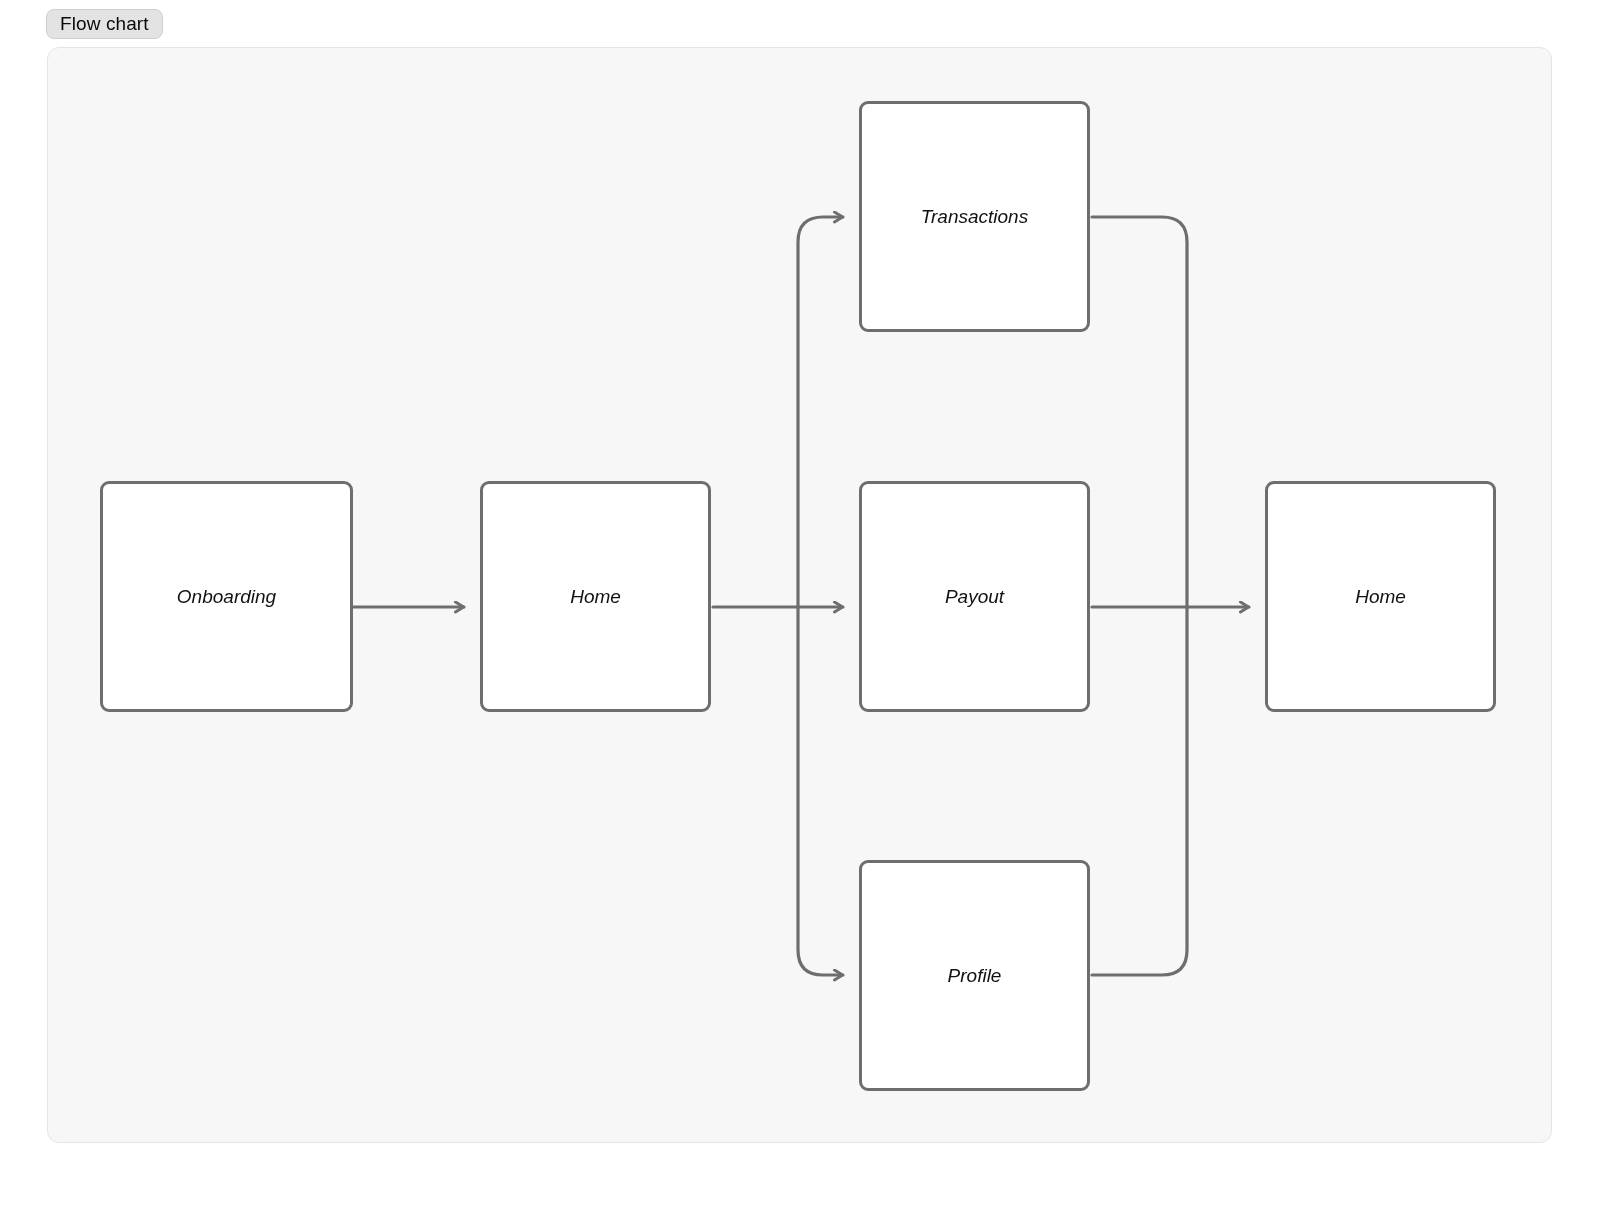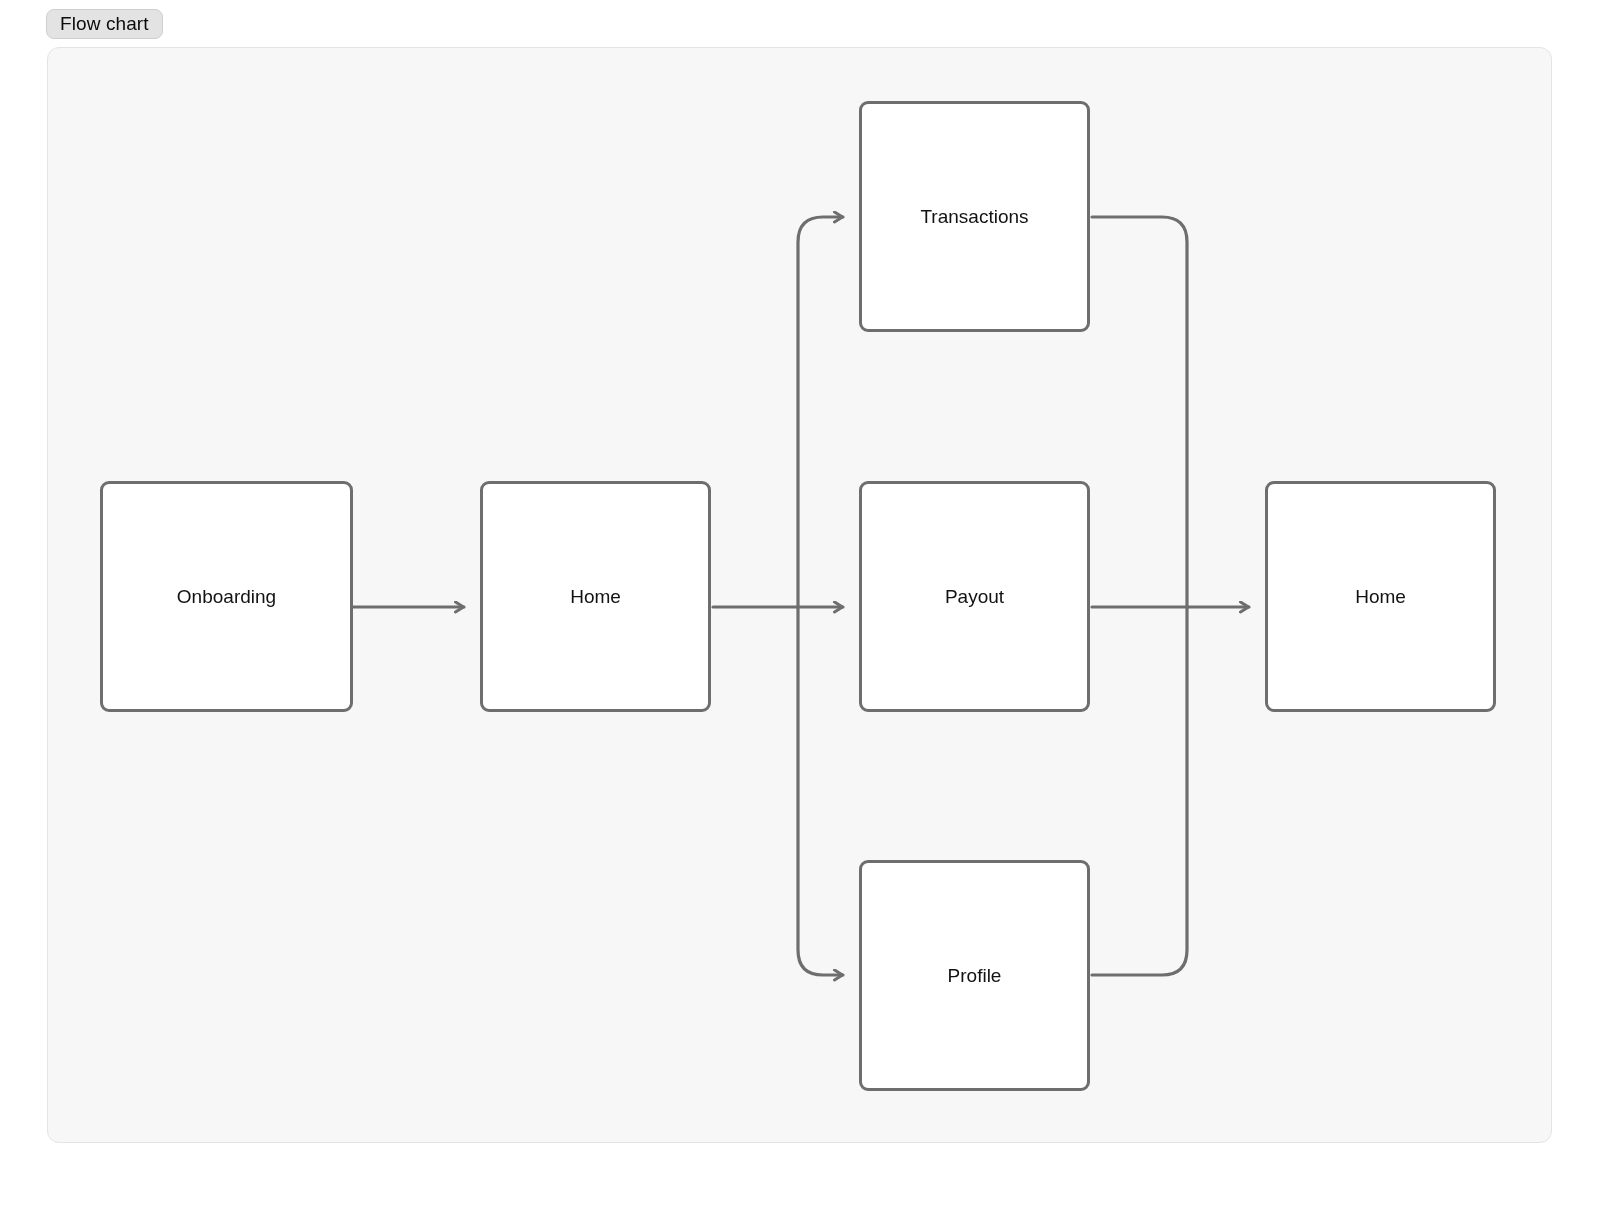--- a/index.html
+++ b/index.html
@@ -61,20 +61,21 @@
   
   .node {
     position: absolute;
     box-sizing: border-box;
     background: #ffffff;
     border: 3px solid #6e6e6e;
     border-radius: 9px;
     display: flex;
     align-items: center;
     justify-content: center;
+    font-style: italic;
   }
   .node-label {
     font-size: 19px;
     color: #121212;
     line-height: 1;
     text-align: center;
     user-select: none;
     white-space: nowrap;
   }
 </style>

